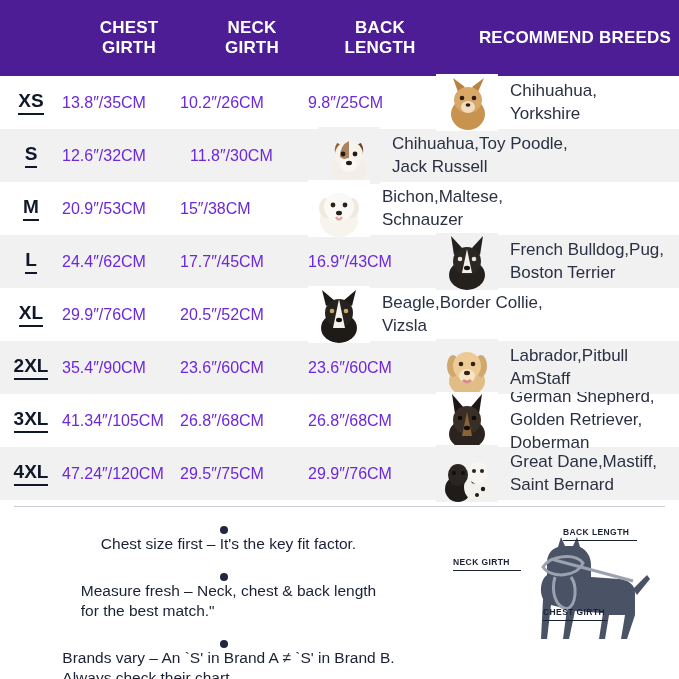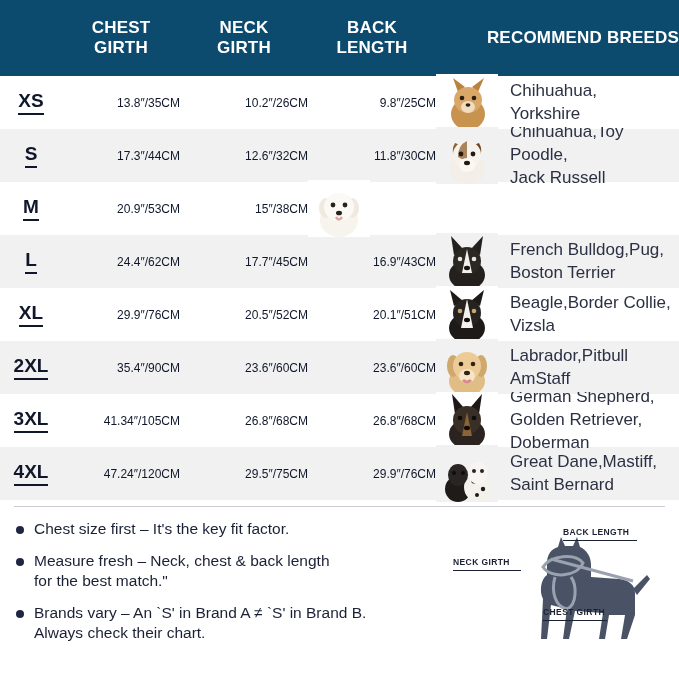--- a/index.html
+++ b/index.html
@@ -18,24 +18,24 @@
     position: relative;
     width: 679px;
     height: 679px;
     box-sizing: border-box;
   }
 
   
   .table-header {
     display: flex;
     align-items: center;
-    background: #0c4a6e;
+    background: #4c1d95;
     color: #ffffff;
     height: 76px;
-    padding: 0;
+    padding: 8px;
     box-sizing: border-box;
   }
   .th {
     font-weight: bold;
     font-size: 17px;
     letter-spacing: 0.2px;
     text-align: center;
     line-height: 1.15;
     text-transform: uppercase;
   }
@@ -64,23 +64,23 @@
     font-size: 19px;
     font-weight: bold;
     color: #11172b;
   }
   .cell-size span {
     border-bottom: 2px solid #11172b;
     padding-bottom: 1px;
     display: inline-block;
   }
   .cell-num {
-    font-size: 12px;
-    color: #0f172a;
-    text-align: right;
+    font-size: 16px;
+    color: #6d28d9;
+    text-align: left;
   }
   .cell-chest { width: 118px; flex: 0 0 118px; }
   .cell-neck  { width: 128px; flex: 0 0 128px; }
   .cell-back  { width: 128px; flex: 0 0 128px; }
 
   .cell-breed {
     flex: 1 1 auto;
     display: flex;
     align-items: center;
     height: 57px;
@@ -115,22 +115,23 @@
     padding: 12px 16px 0 16px;
     box-sizing: border-box;
     height: 145px;
   }
   .notes {
     flex: 1 1 auto;
     padding-right: 10px;
   }
   .note {
     display: flex;
-    align-items: flex-start;
+    align-items: center;
     margin-bottom: 11px;
+    flex-direction: column;
   }
   .bullet {
     width: 8px;
     height: 8px;
     border-radius: 50%;
     background: #1f2642;
     margin-top: 7px;
     margin-right: 10px;
     flex: 0 0 8px;
   }
@@ -206,21 +207,20 @@
             <ellipse cx="32" cy="31" rx="2.4" ry="1.8" fill="#2b1d11"></ellipse>
           </svg>
         </div>
         <div class="breed-text">Chihuahua,
 Yorkshire</div>
       </div>
     </div>
 
     <div class="row alt">
       <div class="cell-size"><span>S</span></div>
-      <div class="cell-num cell-chest">17.3″/44CM</div>
       <div class="cell-num cell-neck">12.6″/32CM</div>
       <div class="cell-num cell-back">11.8″/30CM</div>
       <div class="cell-breed">
         <div class="dog-thumb">
           <svg width="62" height="57" viewBox="0 0 62 57">
             <rect width="62" height="57" fill="#f1f1f1"></rect>
             <ellipse cx="31" cy="42" rx="18" ry="15" fill="#f3efe8"></ellipse>
             <path d="M19 16 Q14 24 20 32 Q25 26 24 18 Z" fill="#8f5f30"></path>
             <path d="M43 16 Q48 24 42 32 Q37 26 38 18 Z" fill="#6d4521"></path>
             <ellipse cx="31" cy="28" rx="14" ry="14" fill="#f6f2ec"></ellipse>
@@ -247,20 +247,22 @@
             <ellipse cx="31" cy="40" rx="19" ry="17" fill="#f7f4ee"></ellipse>
             <ellipse cx="18" cy="28" rx="7" ry="10" fill="#efe9df"></ellipse>
             <ellipse cx="44" cy="28" rx="7" ry="10" fill="#efe9df"></ellipse>
             <ellipse cx="31" cy="27" rx="15" ry="14" fill="#fbf9f5"></ellipse>
             <circle cx="25" cy="25" r="2.4" fill="#2a2118"></circle>
             <circle cx="37" cy="25" r="2.4" fill="#2a2118"></circle>
             <ellipse cx="31" cy="33" rx="3" ry="2.3" fill="#2a2118"></ellipse>
             <path d="M28 37 Q31 42 34 37" stroke="#e0a6a6" stroke-width="2.5" fill="none"></path>
           </svg>
         </div>
+        <div class="breed-text">Bichon,Maltese,
+Schnauzer</div>
       </div>
     </div>
 
     <div class="row alt">
       <div class="cell-size"><span>L</span></div>
       <div class="cell-num cell-chest">24.4″/62CM</div>
       <div class="cell-num cell-neck">17.7″/45CM</div>
       <div class="cell-num cell-back">16.9″/43CM</div>
       <div class="cell-breed">
         <div class="dog-thumb">
@@ -278,21 +280,20 @@
         </div>
         <div class="breed-text">French Bulldog,Pug,
 Boston Terrier</div>
       </div>
     </div>
 
     <div class="row plain">
       <div class="cell-size"><span>XL</span></div>
       <div class="cell-num cell-chest">29.9″/76CM</div>
       <div class="cell-num cell-neck">20.5″/52CM</div>
-      <div class="cell-num cell-back">20.1″/51CM</div>
       <div class="cell-breed">
         <div class="dog-thumb">
           <svg width="62" height="57" viewBox="0 0 62 57">
             <rect width="62" height="57" fill="#ffffff"></rect>
             <ellipse cx="31" cy="42" rx="18" ry="15" fill="#1d1a18"></ellipse>
             <path d="M18 20 L14 4 L27 15 Z" fill="#1d1a18"></path>
             <path d="M44 20 L48 4 L35 15 Z" fill="#1d1a18"></path>
             <ellipse cx="31" cy="27" rx="14" ry="14" fill="#26221f"></ellipse>
             <path d="M31 13 L25 42 L37 42 Z" fill="#f5f2ed"></path>
             <circle cx="24" cy="25" r="2.3" fill="#c9a66b"></circle>

